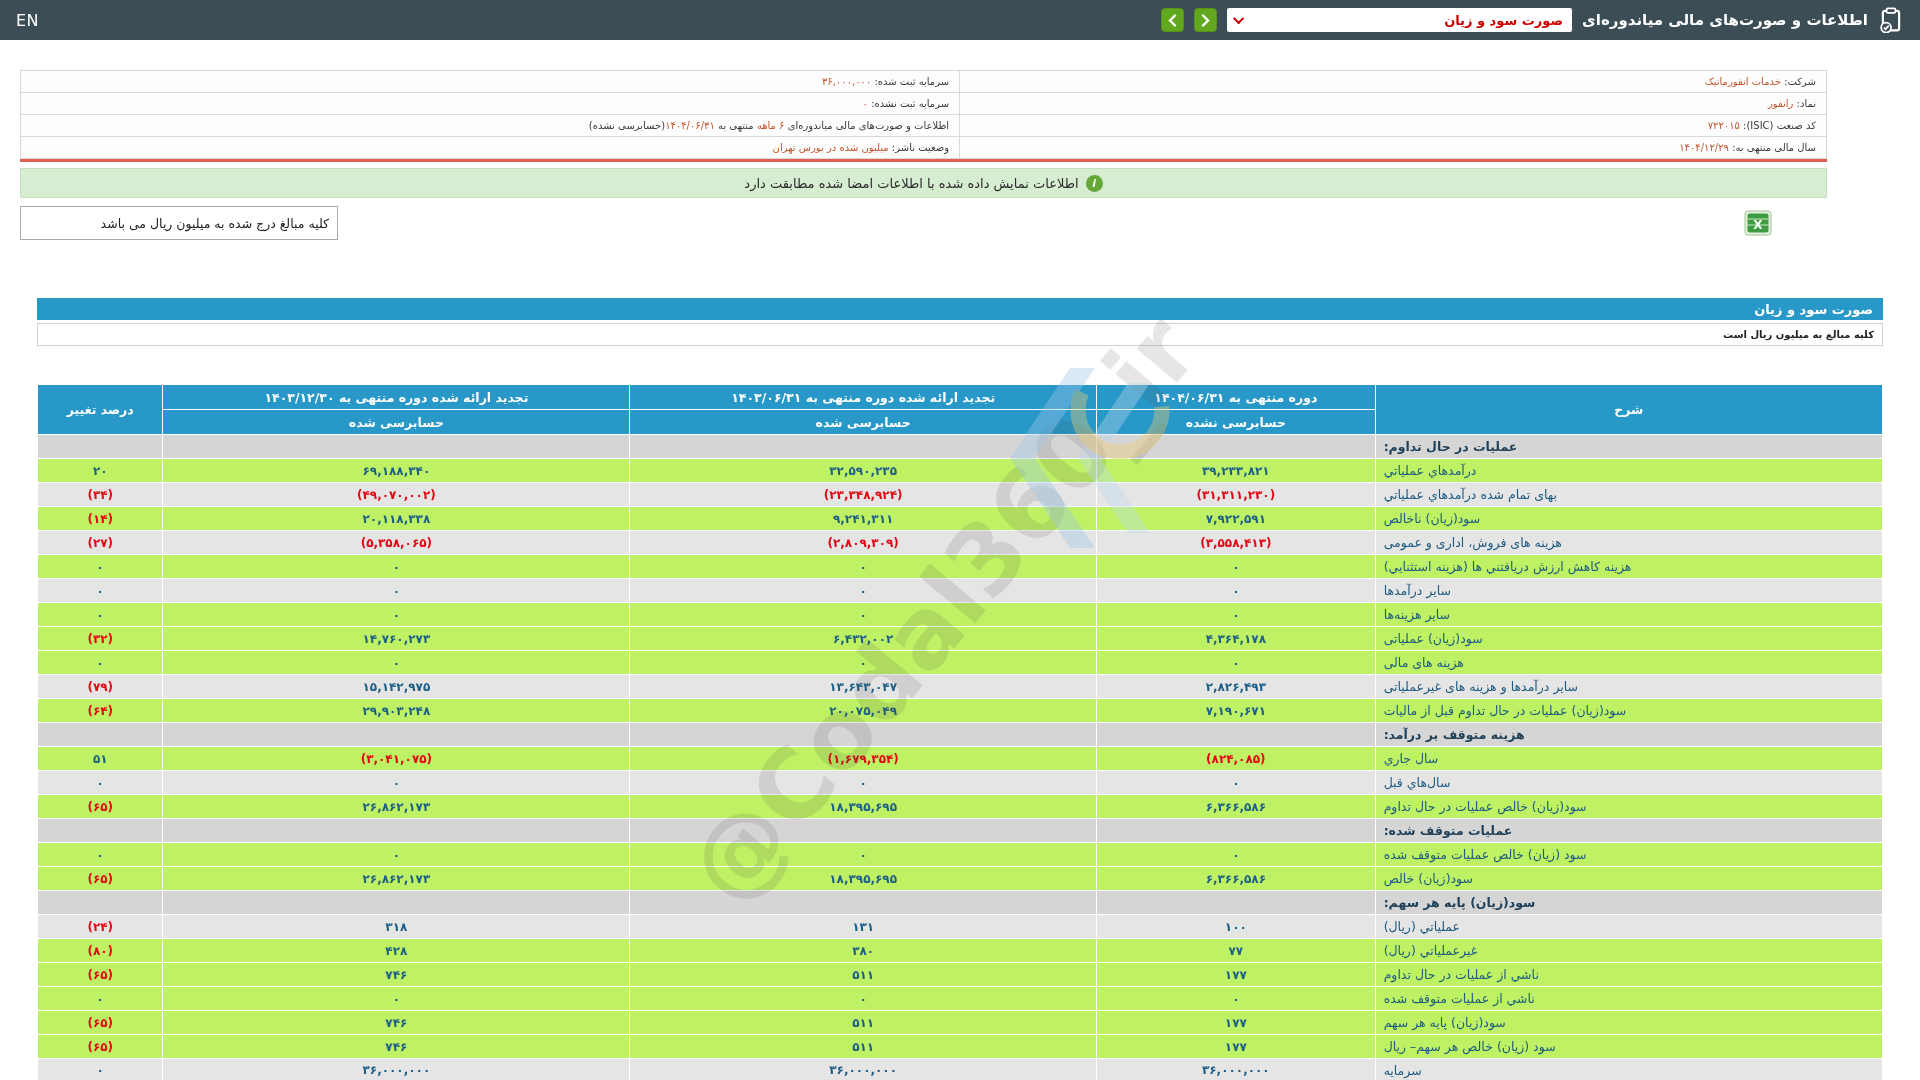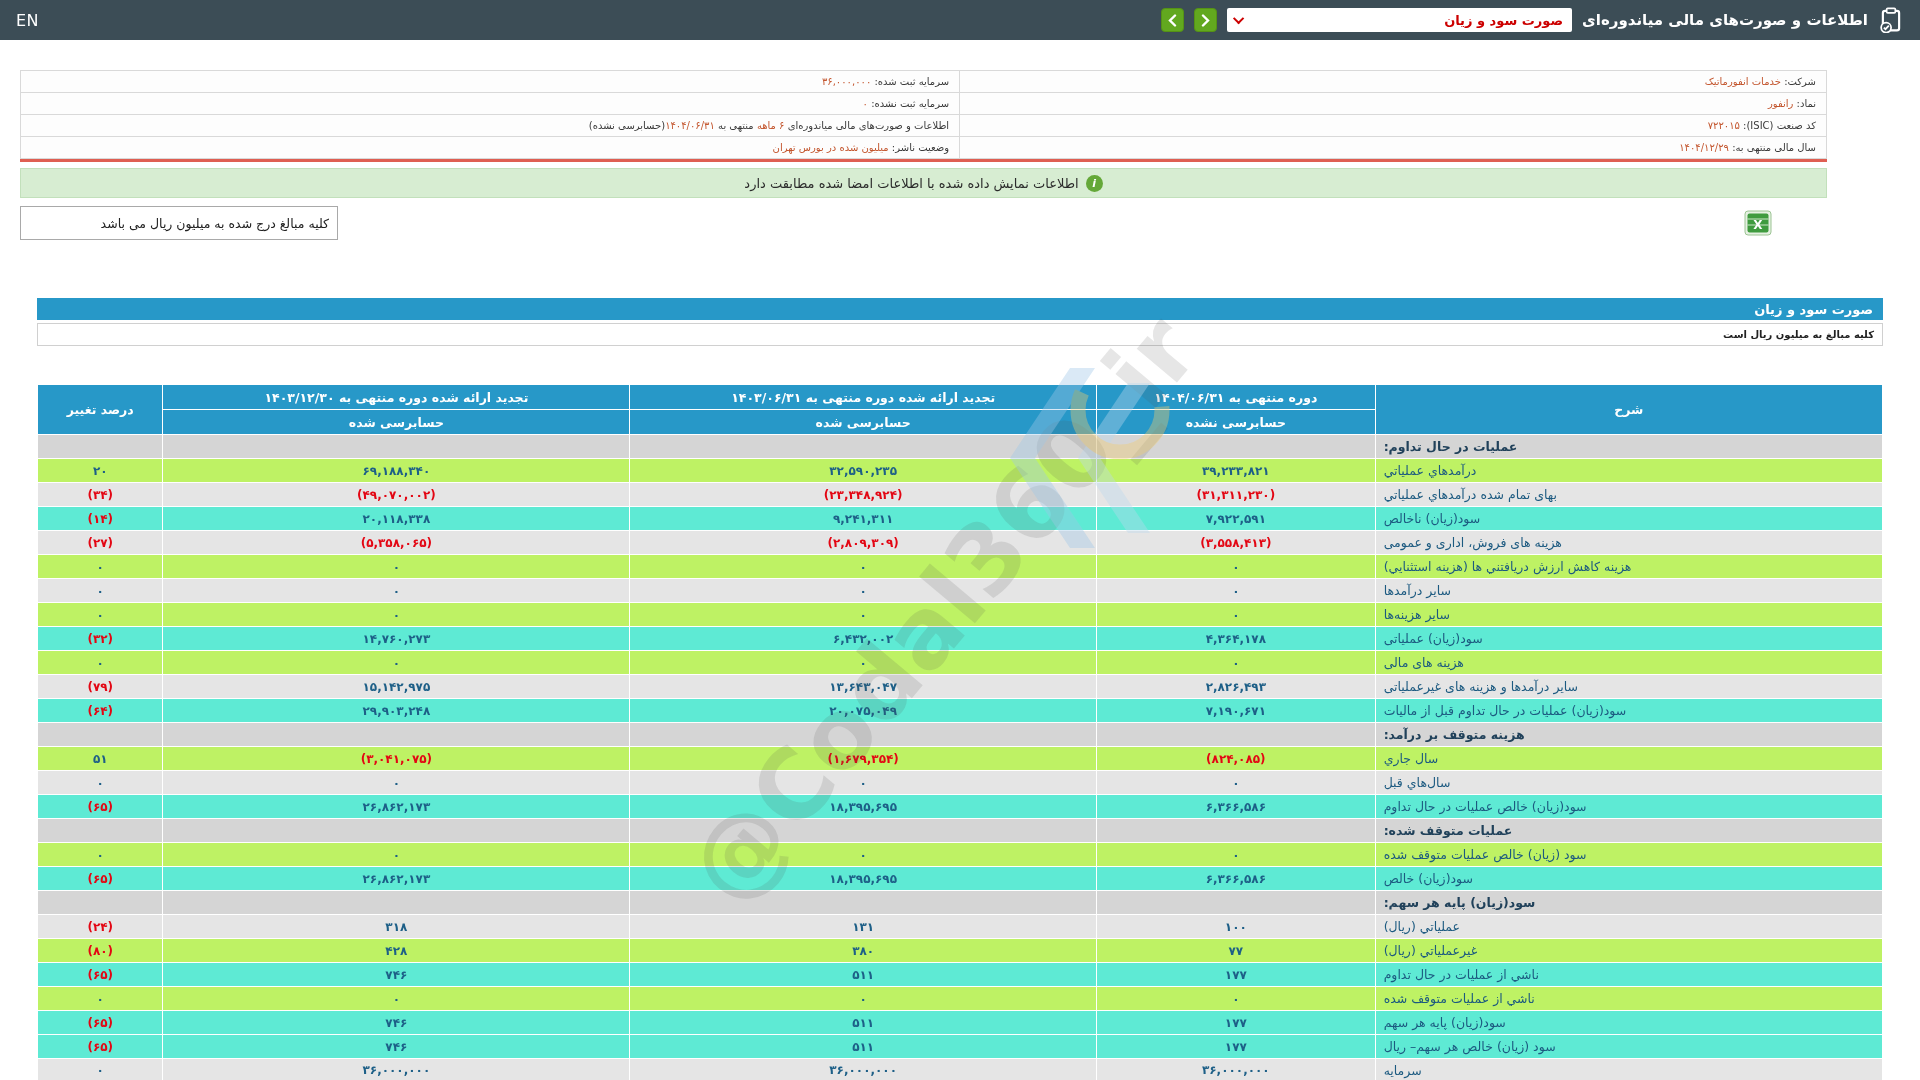--- a/index.html
+++ b/index.html
@@ -68,21 +68,21 @@
   .stmt-table td { height:24px; border:1px solid #fff; font-size:12.5px; }
   .stmt-table td.label { padding:0 8px; color:#1c5a80; text-align:left; white-space:nowrap;
                          overflow:hidden; }
   .stmt-table td.num, .stmt-table td.pct { text-align:center; direction:ltr;
                          font-weight:bold; font-size:12px; color:#1d5f87; }
   .stmt-table td.neg { color:#e30613; }
   tr.section td { background:#d5d5d5; }
   tr.section td.label { font-weight:bold; color:#20415a; }
   tr.bg-blue td { background:#bef264; }
   tr.bg-light td { background:#e5e5e5; }
-  tr.bg-yellow td { background:#5eead4; }
+  tr.bg-yellow td { background:#bef264; }
 
   
   .watermark-text { position:absolute; left:543px; top:554px; width:800px;
                     text-align:center; transform:rotate(-50deg);
                     font-size:96px; font-weight:bold; color:rgba(80,80,80,0.14);
                     direction:ltr; pointer-events:none; z-index:5; white-space:nowrap; }
   .watermark-logo { position:absolute; left:1000px; top:348px; opacity:.38;
                     pointer-events:none; z-index:5; }
 </style>
 </head>

